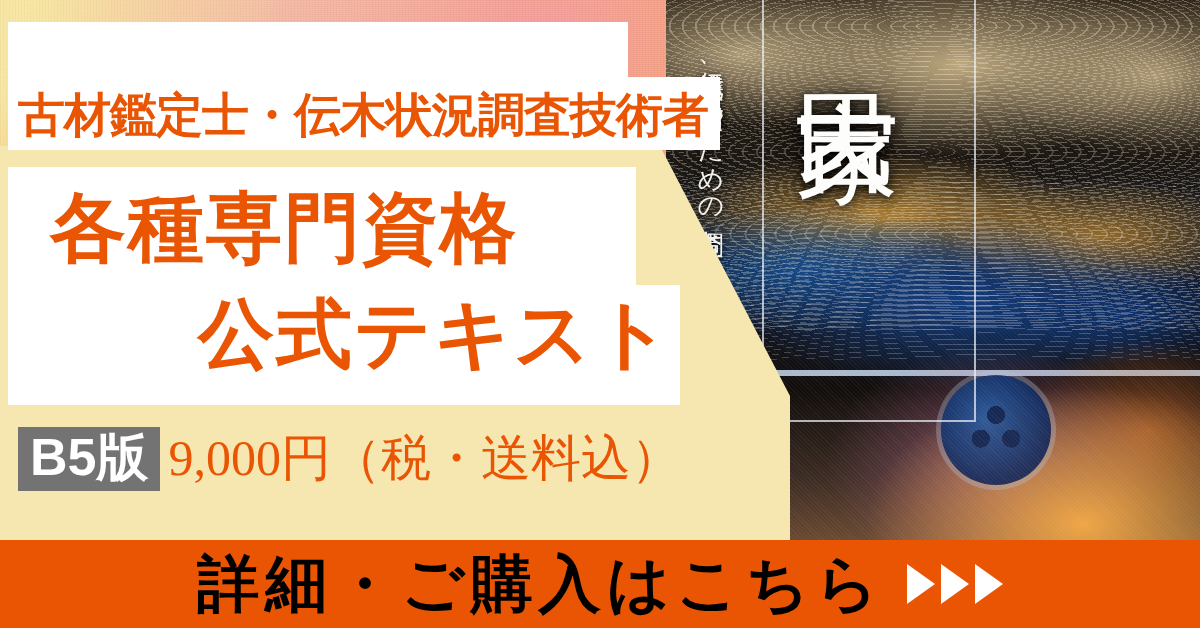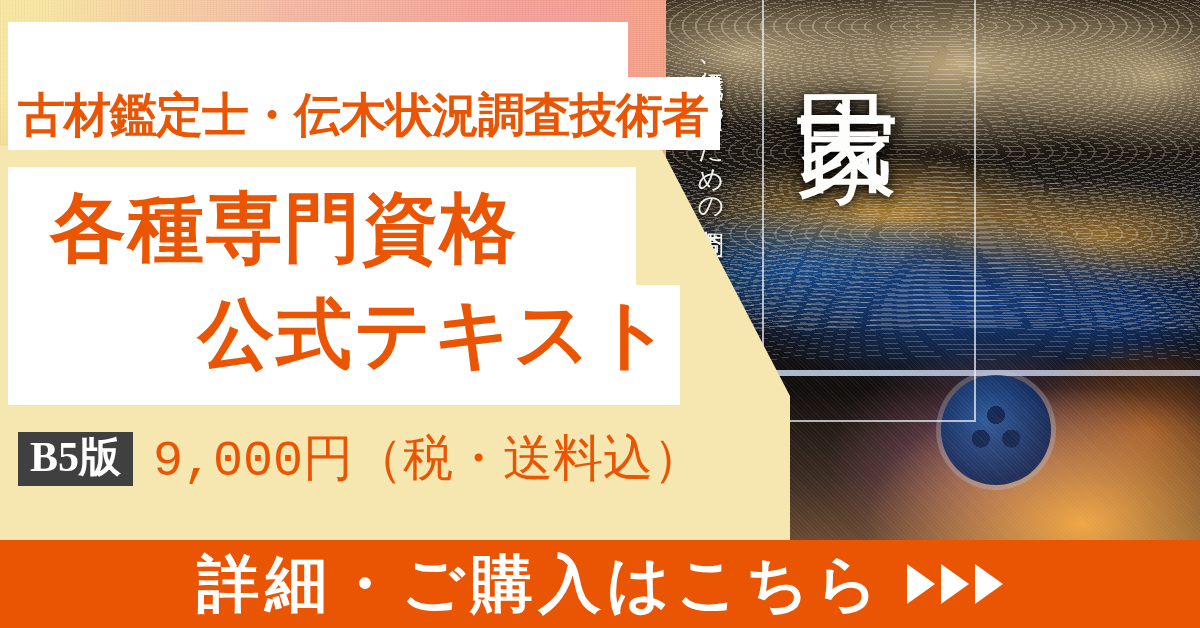--- a/index.html
+++ b/index.html
@@ -137,37 +137,37 @@
     font-size:76px;letter-spacing:2px;
     font-family:"Liberation Sans","DejaVu Sans",sans-serif;
     margin-left:28px;
   }
   .main-line1{left:22px;top:178px;}
   .main-line2{left:170px;top:284px;}
 
   
   .price-row{position:absolute;left:18px;top:425px;display:flex;align-items:center;}
   .badge{
-    background:#404040;color:#ffffff;font-weight:700;font-size:42px;
+    background:#737373;color:#ffffff;font-weight:700;font-size:52px;
     padding:4px 12px 8px 12px;line-height:1;letter-spacing:0;
+    font-family:Liberation Sans, sans-serif;
+  }
+  .price-text{
+    margin-left:8px;color:#ea5504;font-size:50px;font-weight:400;white-space:nowrap;
+    letter-spacing:0px;
     font-family:Liberation Serif, serif;
-  }
-  .price-text{
-    margin-left:20px;color:#ea5504;font-size:50px;font-weight:400;white-space:nowrap;
-    letter-spacing:0px;
-    font-family:Liberation Mono, monospace;
   }
 
   
   .cta-bar{
     position:absolute;left:0;top:540px;width:1200px;height:88px;background:#ea5504;
     display:flex;align-items:center;justify-content:center;
   }
   .cta-text{
-    color:#ffffff;font-size:62px;font-weight:700;letter-spacing:6px;white-space:nowrap;
+    color:#000000;font-size:62px;font-weight:700;letter-spacing:6px;white-space:nowrap;
     font-family:"Liberation Sans","DejaVu Sans",sans-serif;
   }
   .cta-arrows{display:inline-flex;align-items:center;margin-left:22px;gap:6px;}
   .arrow{
     width:0;height:0;border-top:20px solid transparent;border-bottom:20px solid transparent;
     border-left:28px solid #ffffff;
   }
 </style>
 </head>
 <body>

